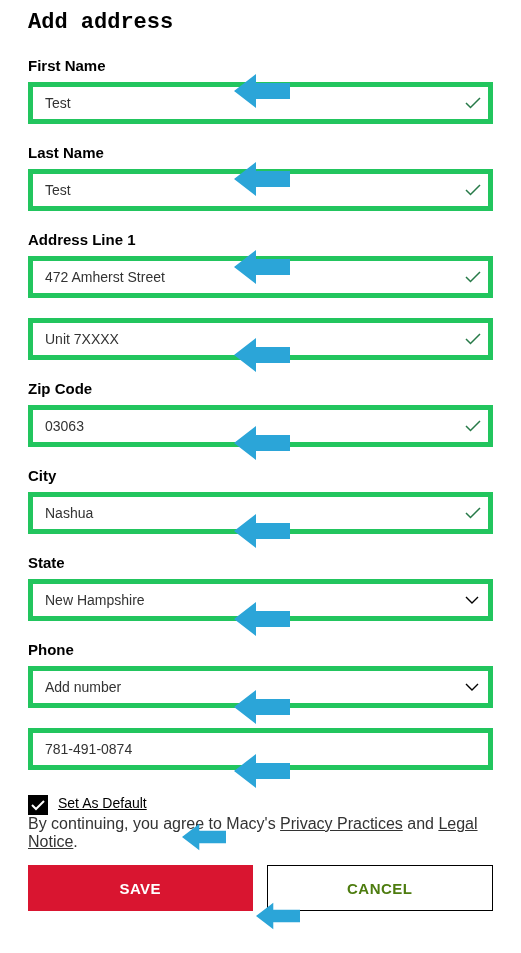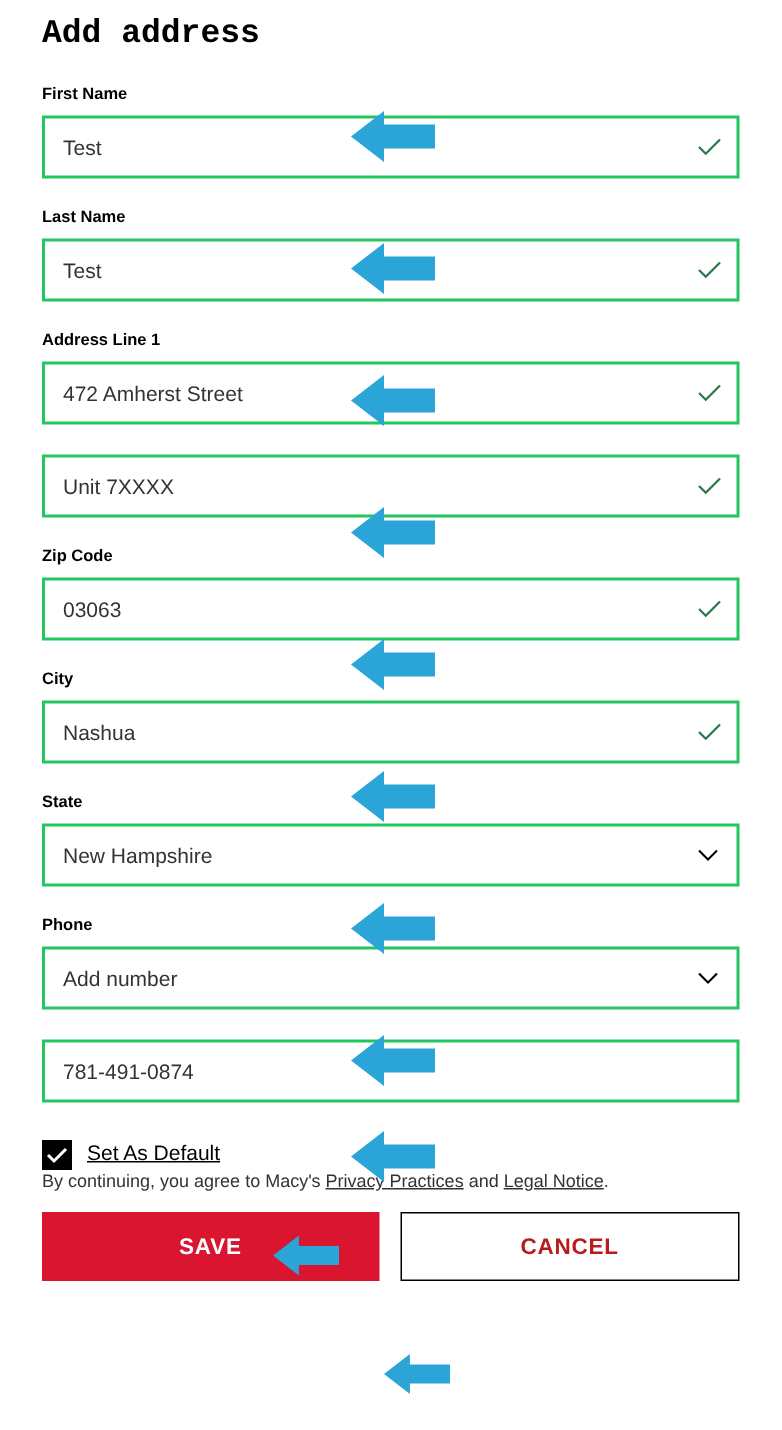--- a/index.html
+++ b/index.html
@@ -21,29 +21,29 @@
       color: #000;
       margin-bottom: 22px;
       font-family: Liberation Mono, monospace;
     }
     .form-group {
       margin-bottom: 20px;
       position: relative;
     }
     .form-label {
       display: block;
-      font-size: 11px;
+      font-size: 15px;
       font-weight: bold;
       color: #000;
       margin-bottom: 8px;
     }
     .form-input {
       width: 100%;
       height: 42px;
-      border: 2px solid #22c55e;
+      border: 5px solid #22c55e;
       padding: 0 40px 0 12px;
       font-size: 14px;
       color: #333;
       background: #fff;
       font-family: inherit;
     }
     .input-wrap {
       position: relative;
     }
     .valid-check {
@@ -83,21 +83,21 @@
       cursor: pointer;
     }
     .checkbox svg {
       display: block;
     }
     .checkbox-label {
       font-size: 14px;
       color: #000;
     }
     .legal {
-      font-size: 12px;
+      font-size: 16px;
       color: #333;
       margin-bottom: 14px;
     }
     .legal a {
       color: #333;
       text-decoration: underline;
     }
     .button-row {
       display: flex;
       gap: 14px;
@@ -111,21 +111,21 @@
       border: none;
       font-family: inherit;
       letter-spacing: 0.5px;
     }
     .btn-save {
       background: #d91530;
       color: #fff;
     }
     .btn-cancel {
       background: #fff;
-      color: #b91c1c;
+      color: #4d7c0f;
       border: 1px solid #000;
     }
     
     .arrow {
       position: absolute;
       width: 56px;
       height: 38px;
       pointer-events: none;
       z-index: 10;
     }

